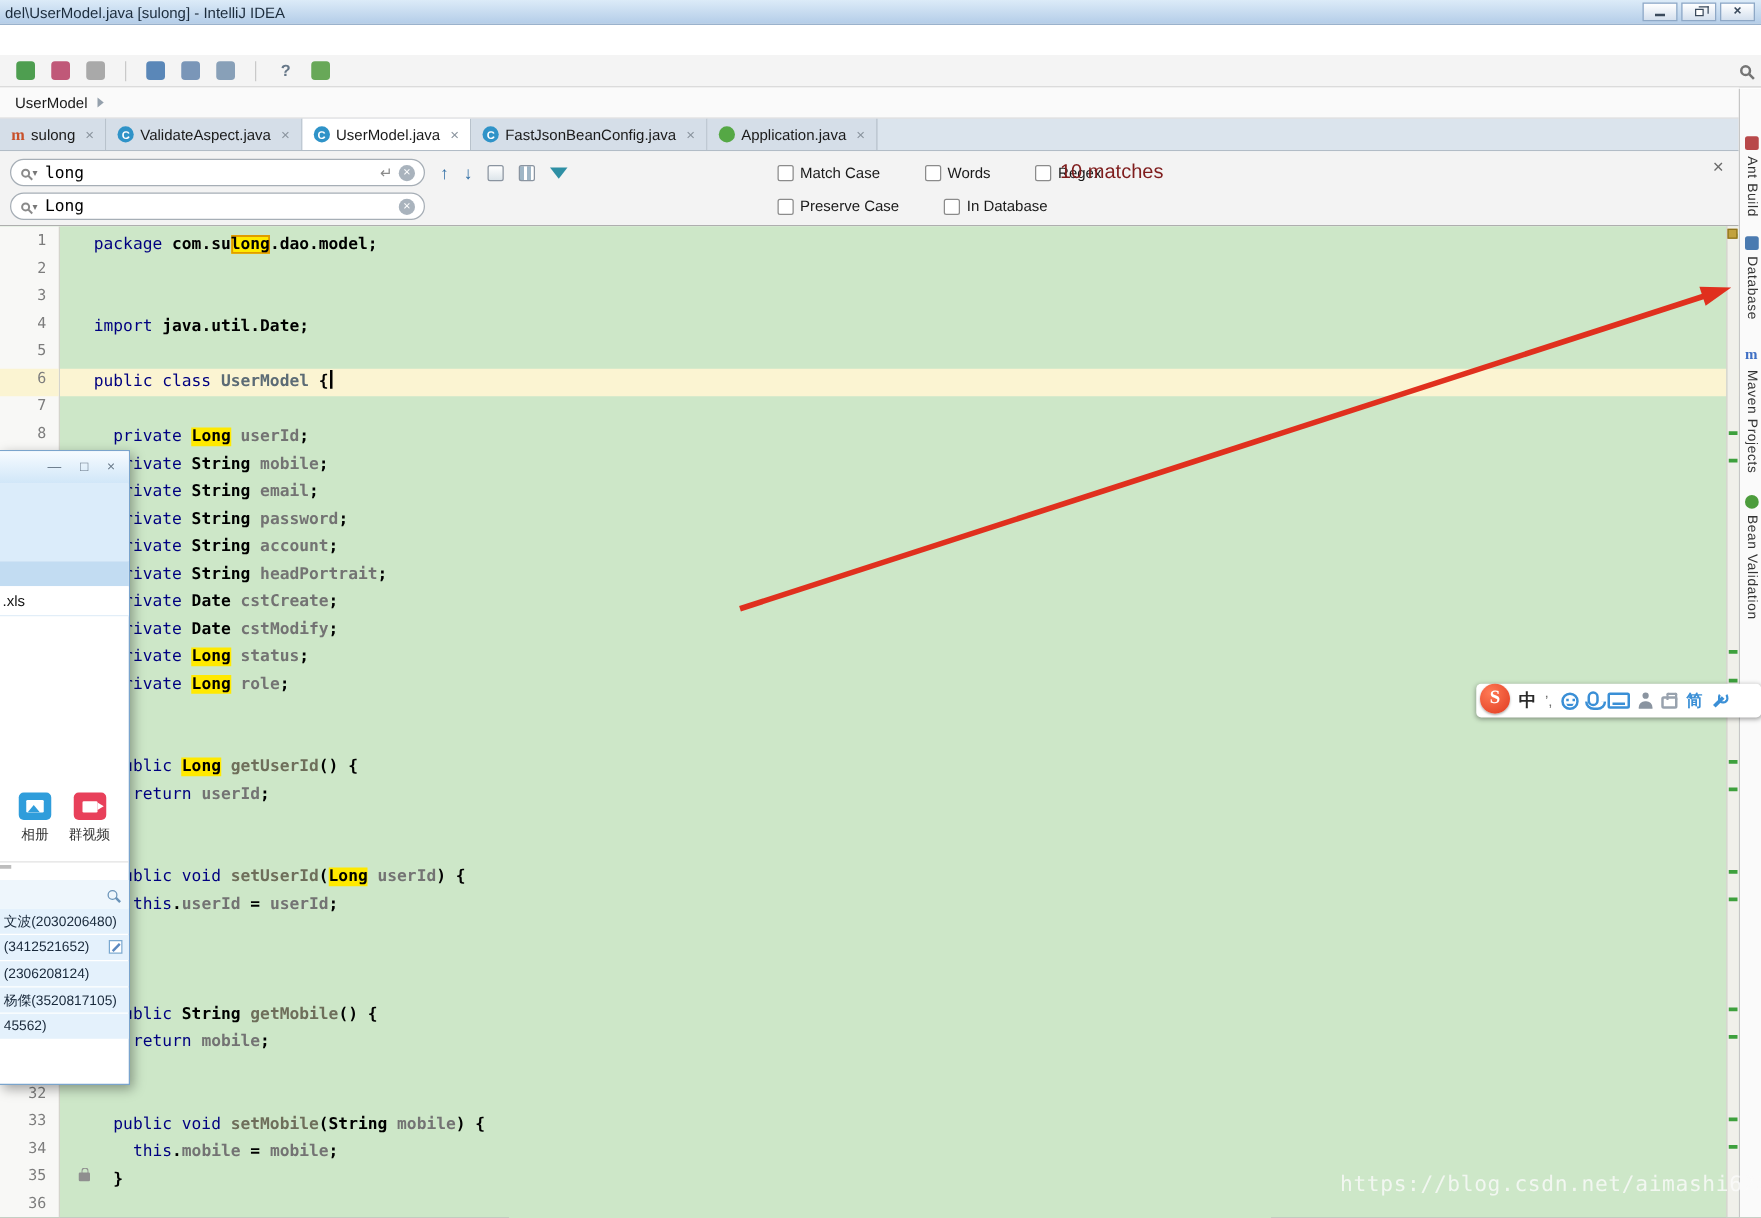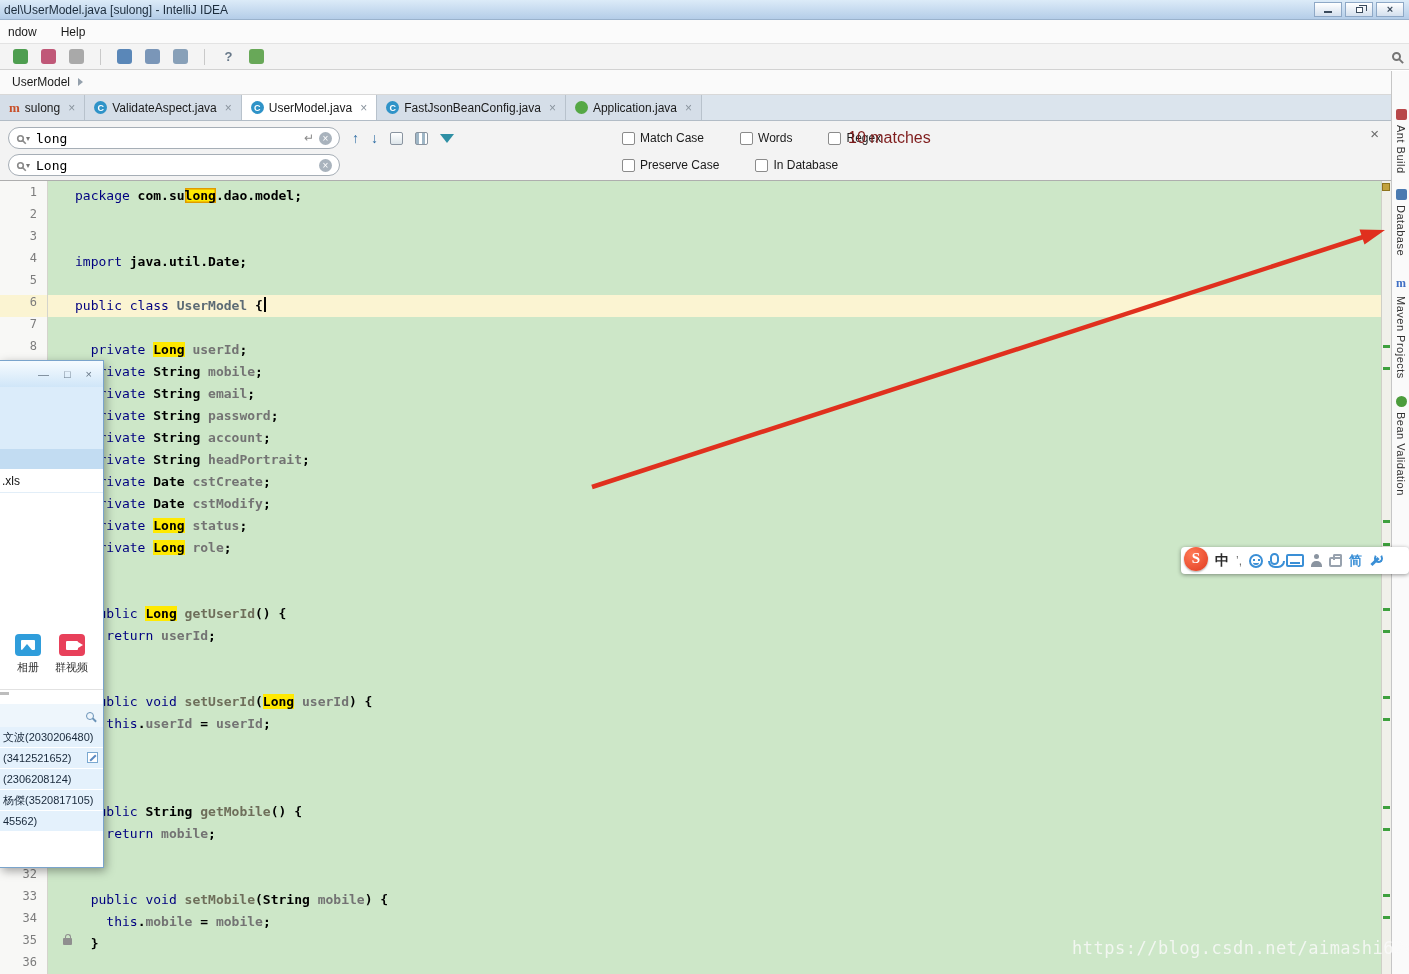--- a/index.html
+++ b/index.html
@@ -161,24 +161,20 @@
         </div>
       <div class="win-btn">
           <div class="g-res"></div>
         </div>
       <div class="win-btn">
           <div class="g-close">×</div>
         </div>
     </div>
   </div>
 
-  <div class="menubar">
-      <div class="menu-item">ndow</div>
-      <div class="menu-item">Help</div>
-    </div>
 
   <div class="toolbar">
     <div class="tb-icons">
         <div class="tb-icon" style="background: rgb(78, 158, 80);"></div>
         <div class="tb-icon" style="background: rgb(192, 88, 120);"></div>
         <div class="tb-icon" style="background: rgb(169, 169, 169);"></div>
         <div class="tb-sep"></div>
         <div class="tb-icon" style="background: rgb(90, 135, 184);"></div>
         <div class="tb-icon" style="background: rgb(122, 150, 184);"></div>
         <div class="tb-icon" style="background: rgb(136, 160, 184);"></div>

